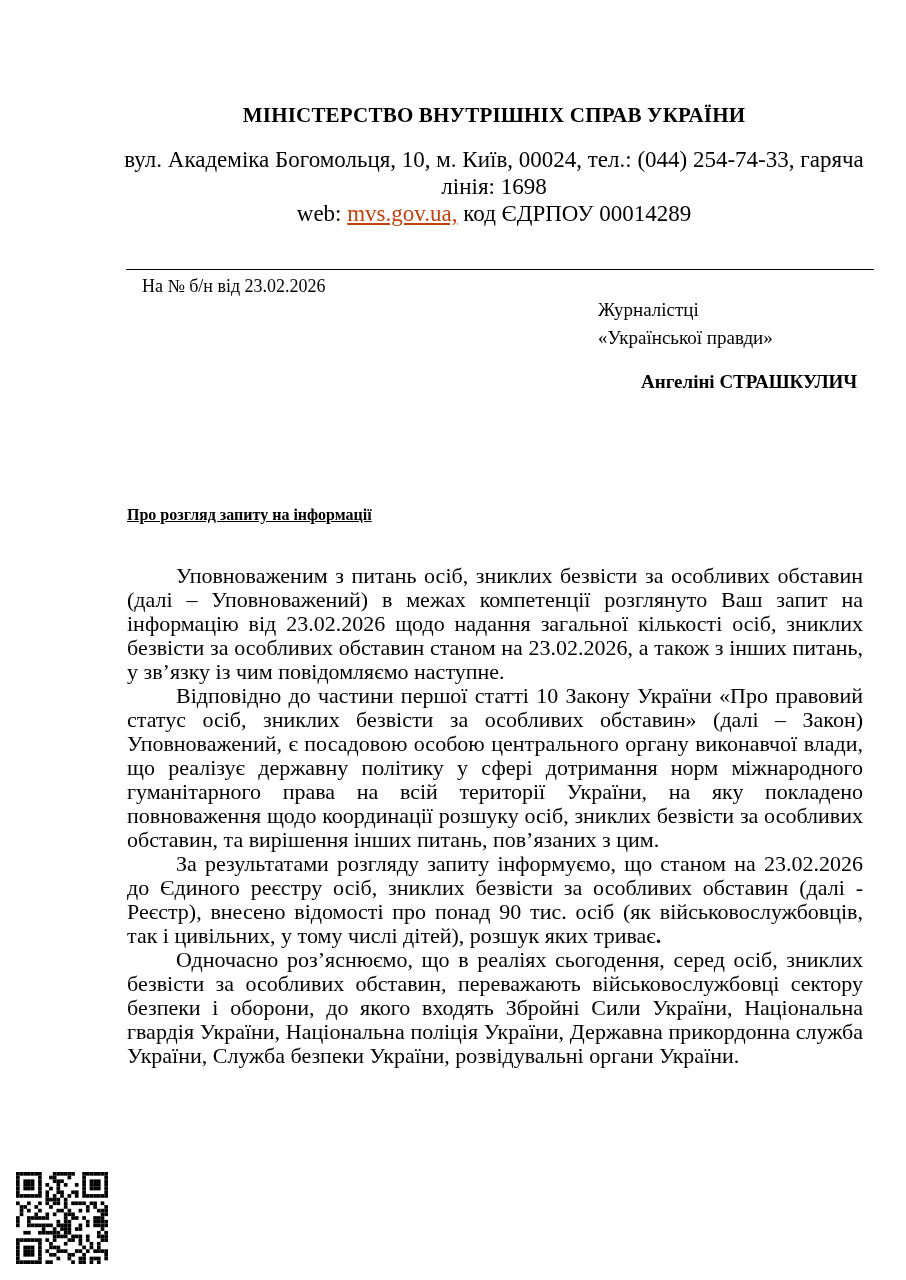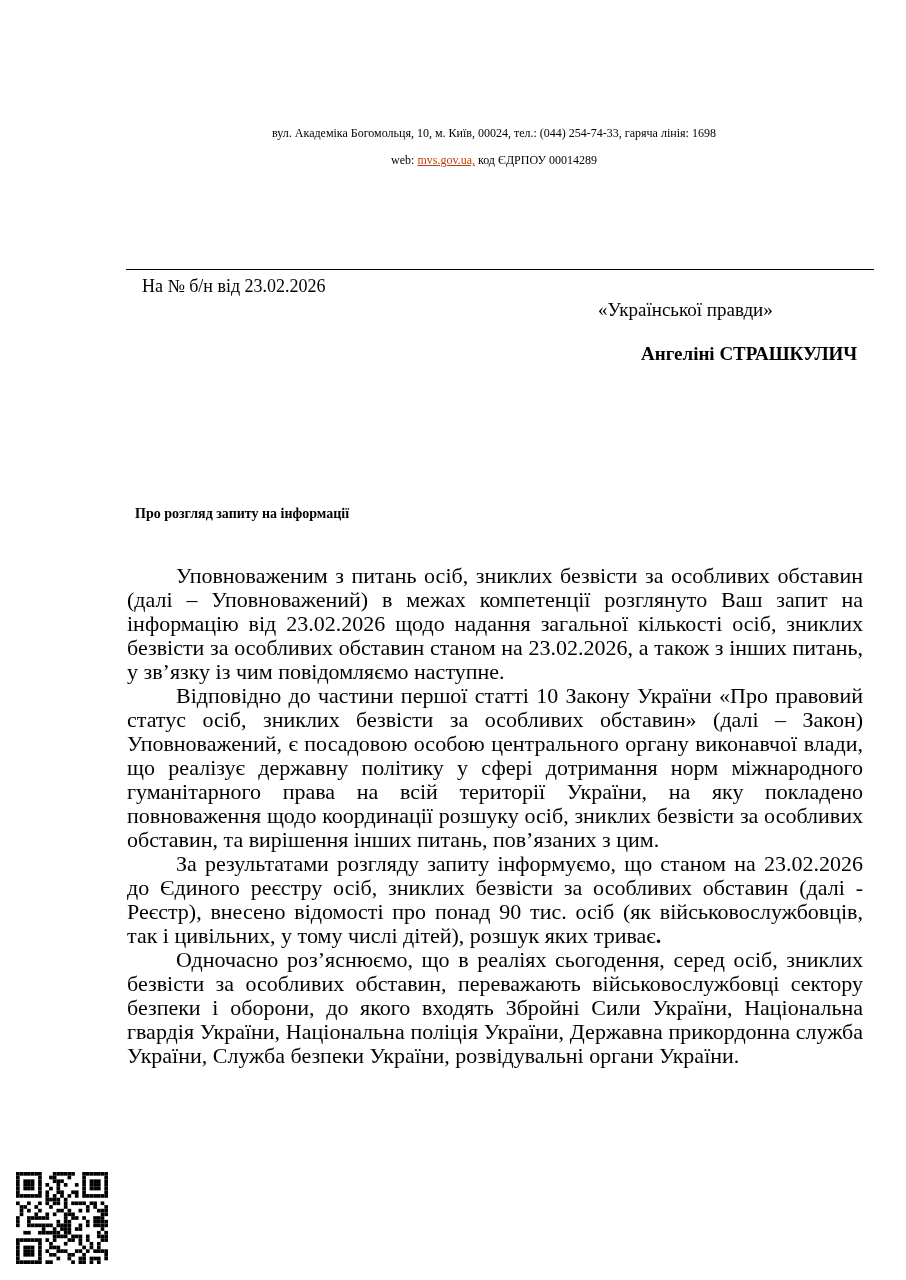--- a/index.html
+++ b/index.html
@@ -27,21 +27,21 @@
     line-height: 26px;
   }
   .office-title {
     margin-top: 14px;
     font-size: 18.5px;
     font-weight: bold;
     line-height: 25px;
   }
   .address-block {
     margin-top: 18px;
-    font-size: 12px;
+    font-size: 23px;
     line-height: 27px;
   }
   .weblink {
     color: #c2410c;
     text-decoration: underline;
     cursor: pointer;
   }
   .rule {
     position: absolute;
     top: 269px;
@@ -67,23 +67,24 @@
     margin-top: 16px;
     font-weight: bold;
     margin-left: 43px;
   }
   .recipient-email {
     margin-top: 23px;
   }
   .subject {
     position: absolute;
     top: 506px;
-    left: 135px;
-    font-size: 14px;
+    left: 127px;
+    font-size: 16px;
     font-weight: bold;
+    text-decoration: underline;
   }
   .body-text {
     position: absolute;
     top: 564px;
     left: 127px;
     width: 736px;
     font-size: 22px;
     line-height: 24px;
     text-align: justify;
     text-align-last: left;
@@ -108,33 +109,35 @@
     line-height: 16px;
   }
   .sig-block .sig-line { margin-bottom: 11.5px; }
 </style>
 </head>
 <body>
 
 <div class="page">
 
   <div class="letterhead">
+    <div class="ministry-title">МІНІСТЕРСТВО ВНУТРІШНІХ СПРАВ УКРАЇНИ</div>
     <div class="office-title">
     </div>
     <div class="address-block">
       <div>вул. Академіка Богомольця, 10, м. Київ, 00024, тел.: (044) 254-74-33, гаряча лінія: 1698</div>
       <div><span>web: </span><a class="weblink">mvs.gov.ua,</a><span> код ЄДРПОУ 00014289</span></div>
     </div>
   </div>
 
   <div class="rule"></div>
 
   <div class="reference">На № б/н від 23.02.2026</div>
 
   <div class="recipient">
+    <div>Журналістці</div>
     <div>«Української правди»</div>
     <div class="recipient-name">Ангеліні СТРАШКУЛИЧ</div>
   </div>
 
   <div class="subject">Про розгляд запиту на інформації</div>
 
   <div class="body-text">
     <p>Уповноваженим з питань осіб, зниклих безвісти за особливих обставин (далі – Уповноважений) в межах компетенції розглянуто Ваш запит на інформацію від 23.02.2026 щодо надання загальної кількості осіб, зниклих безвісти за особливих обставин станом на 23.02.2026, а також з інших питань, у зв’язку із чим повідомляємо наступне.</p>
     <p>Відповідно до частини першої статті 10 Закону України «Про правовий статус осіб, зниклих безвісти за особливих обставин» (далі – Закон) Уповноважений, є посадовою особою центрального органу виконавчої влади, що реалізує державну політику у сфері дотримання норм міжнародного гуманітарного права на всій території України, на яку покладено повноваження щодо координації розшуку осіб, зниклих безвісти за особливих обставин, та вирішення інших питань, пов’язаних з цим.</p>
     <p><span>За результатами розгляду запиту інформуємо, що станом на 23.02.2026 до Єдиного реєстру осіб, зниклих безвісти за особливих обставин (далі - Реєстр), внесено відомості про понад 90 тис. осіб (як військовослужбовців, так і цивільних, у тому числі дітей), розшук яких триває</span><b>.</b></p>

